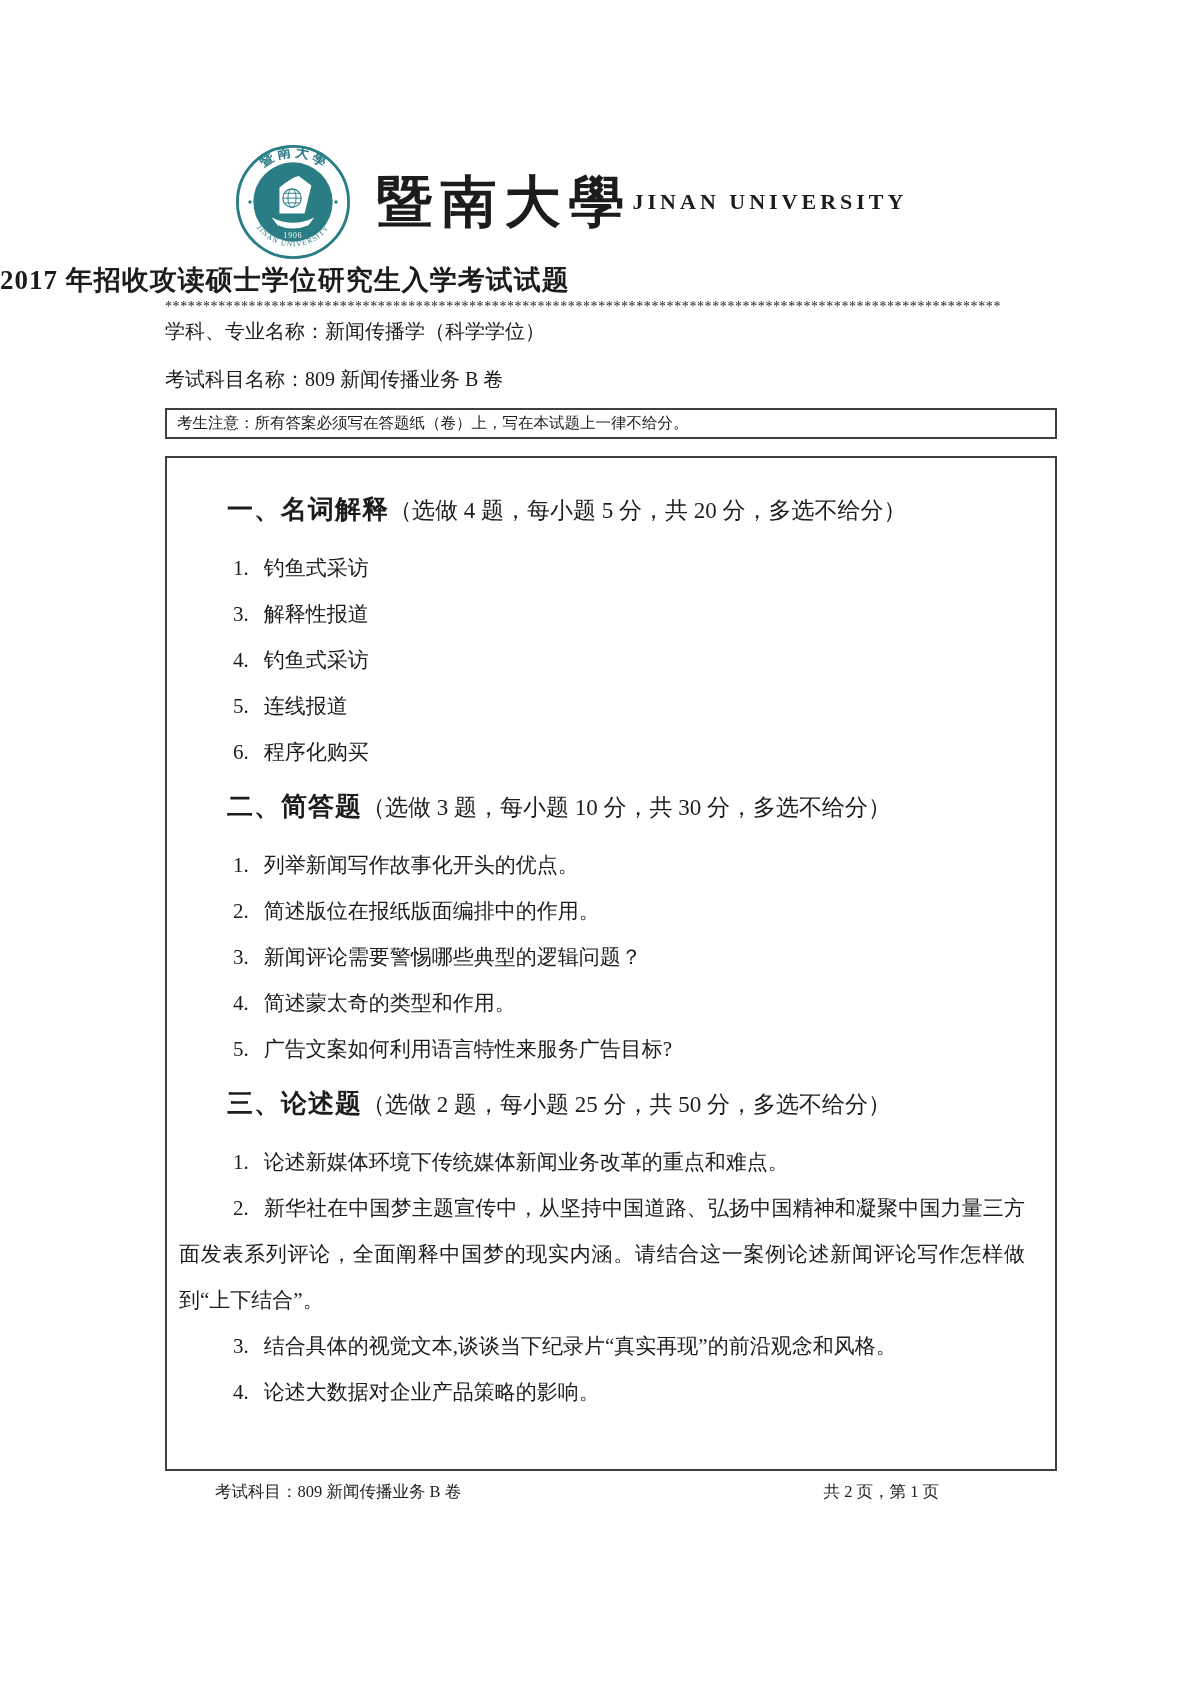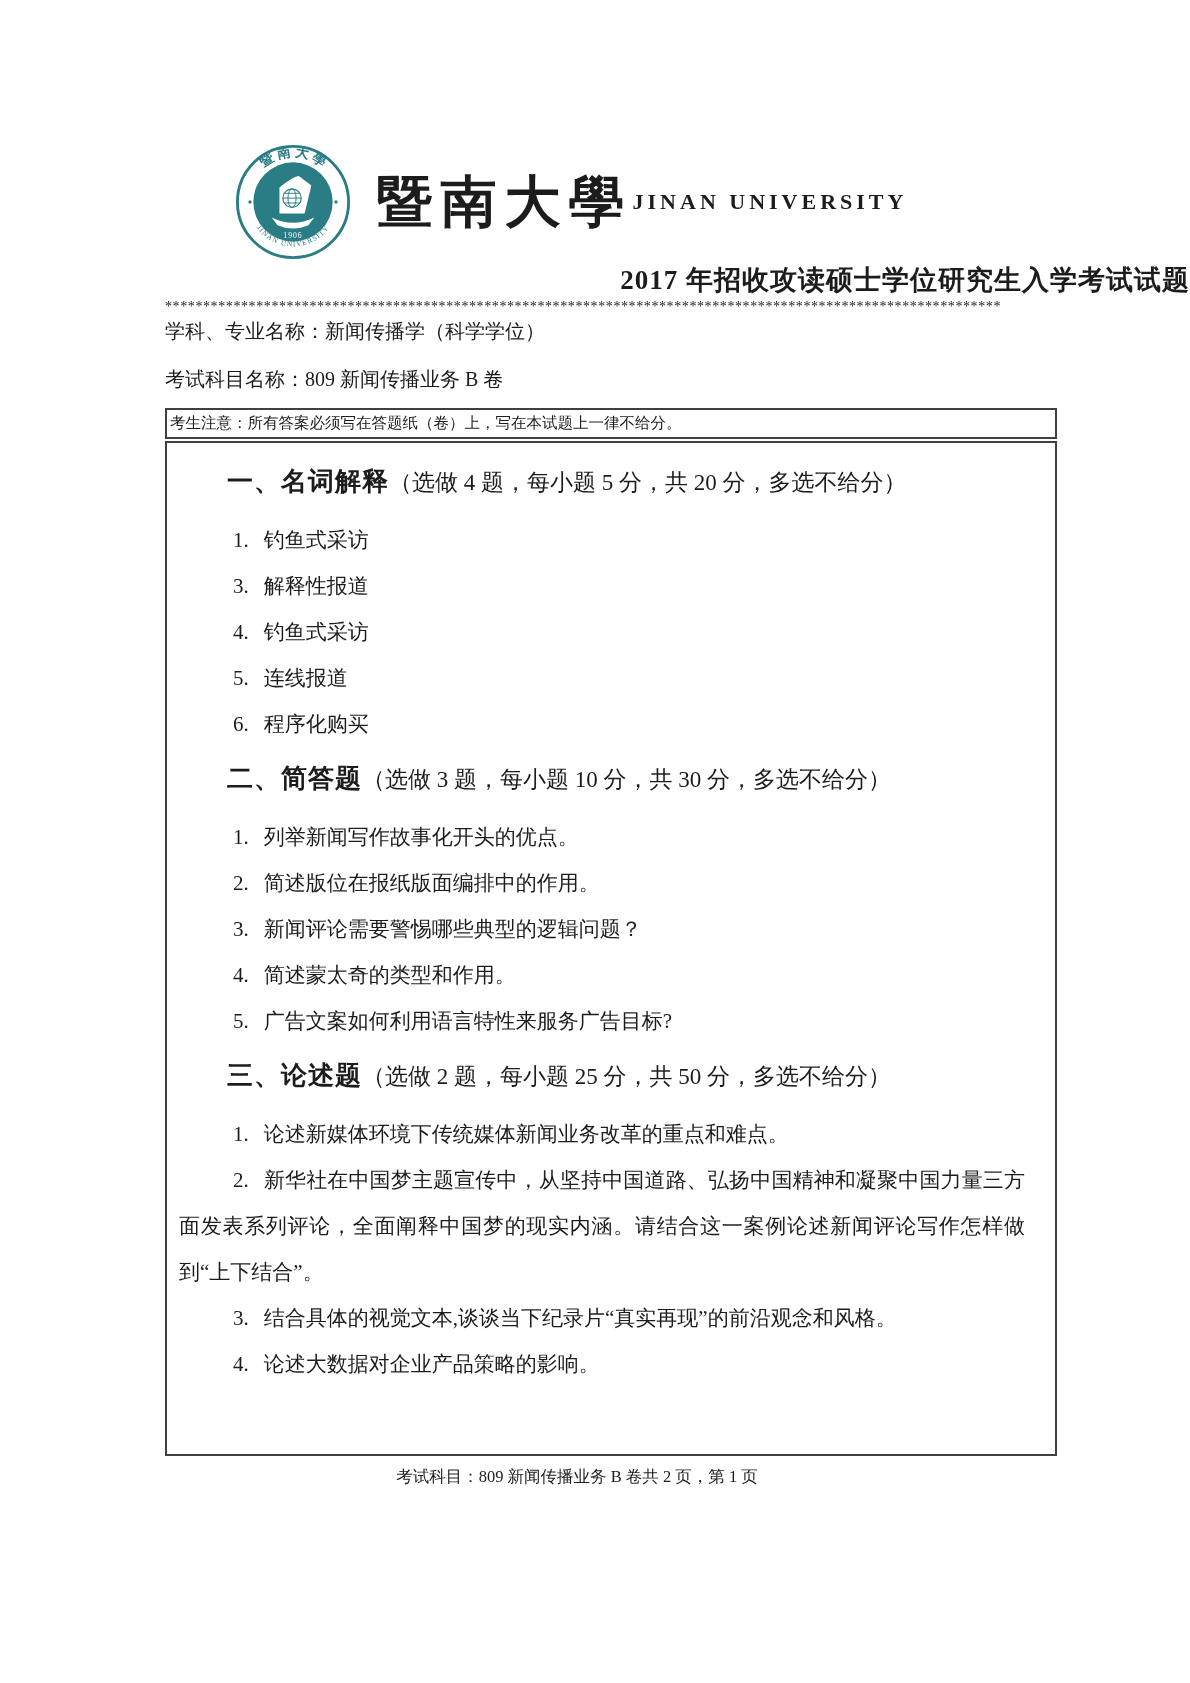--- a/index.html
+++ b/index.html
@@ -37,21 +37,21 @@
     font-size: 22px;
     font-weight: 600;
     letter-spacing: 4px;
     line-height: 26px;
     white-space: nowrap;
   }
 
   
   .title {
     margin: 2px 0 0 0;
-    text-align: right;
+    text-align: left;
     font-size: 27px;
     font-weight: bold;
     line-height: 34px;
     letter-spacing: 1px;
   }
   .content { margin: 0 133px 0 165px; width: 892px; }
   .stars {
     margin-top: 1px;
     font-size: 14px;
     line-height: 18px;
@@ -60,31 +60,31 @@
     overflow: hidden;
     width: 100%;
   }
   .meta { margin: 0; font-size: 20px; line-height: 31px; }
   .meta.subject { margin-top: 17px; }
 
   
   .notice-box {
     margin-top: 13px;
     border: 2px solid #404040;
-    padding: 3px 10px 4px 3px;
+    padding: 3px 10px 4px 10px;
     font-size: 15.5px;
     line-height: 20px;
   }
 
   
   .main-box {
-    margin-top: 2px;
+    margin-top: 17px;
     border: 2px solid #404040;
     height: 1015px;
-    padding: 7px 30px 0 12px;
+    padding: 20px 30px 0 12px;
     overflow: hidden;
   }
   .qsection h2 {
     margin: 6px 0 8px 48px;
     font-size: 23px;
     font-weight: normal;
     line-height: 52px;
     white-space: nowrap;
   }
   .qsection h2 .h-bold { font-size: 26px; font-weight: bold; letter-spacing: 1px; }
@@ -93,21 +93,21 @@
     font-size: 21px;
     line-height: 46px;
     text-indent: 54px;
     text-align: justify;
   }
   .qsection .item .item-num { margin-right: 15px; }
 
   
   .footer {
     display: flex;
-    justify-content: center;
+    justify-content: space-between;
     margin-top: 7px;
     padding: 0 118px 0 50px;
     font-size: 16.5px;
     line-height: 27px;
   }
 </style>
 </head>
 <body>
 
 <div class="page">

